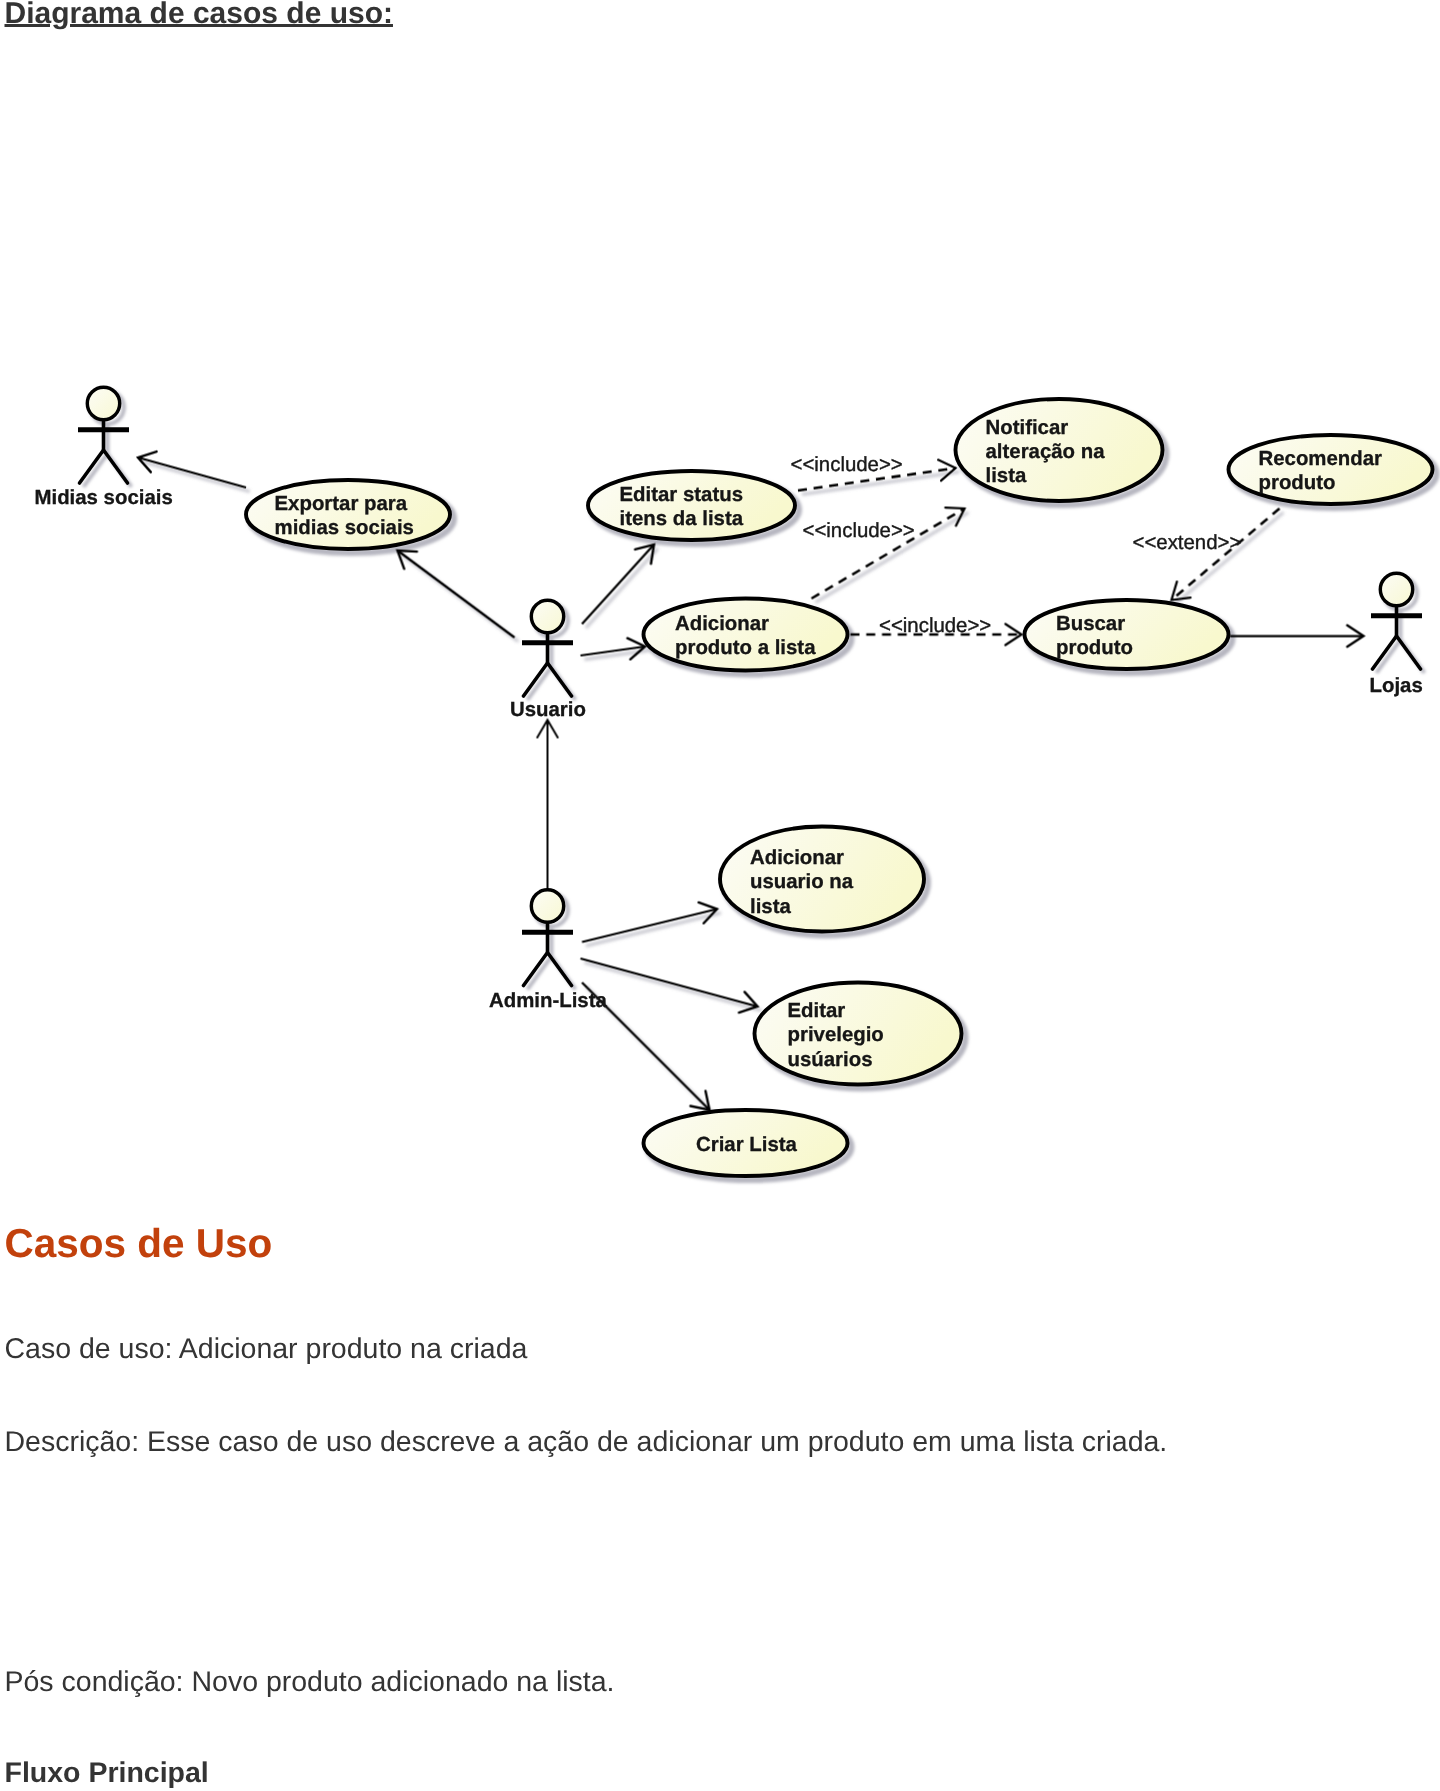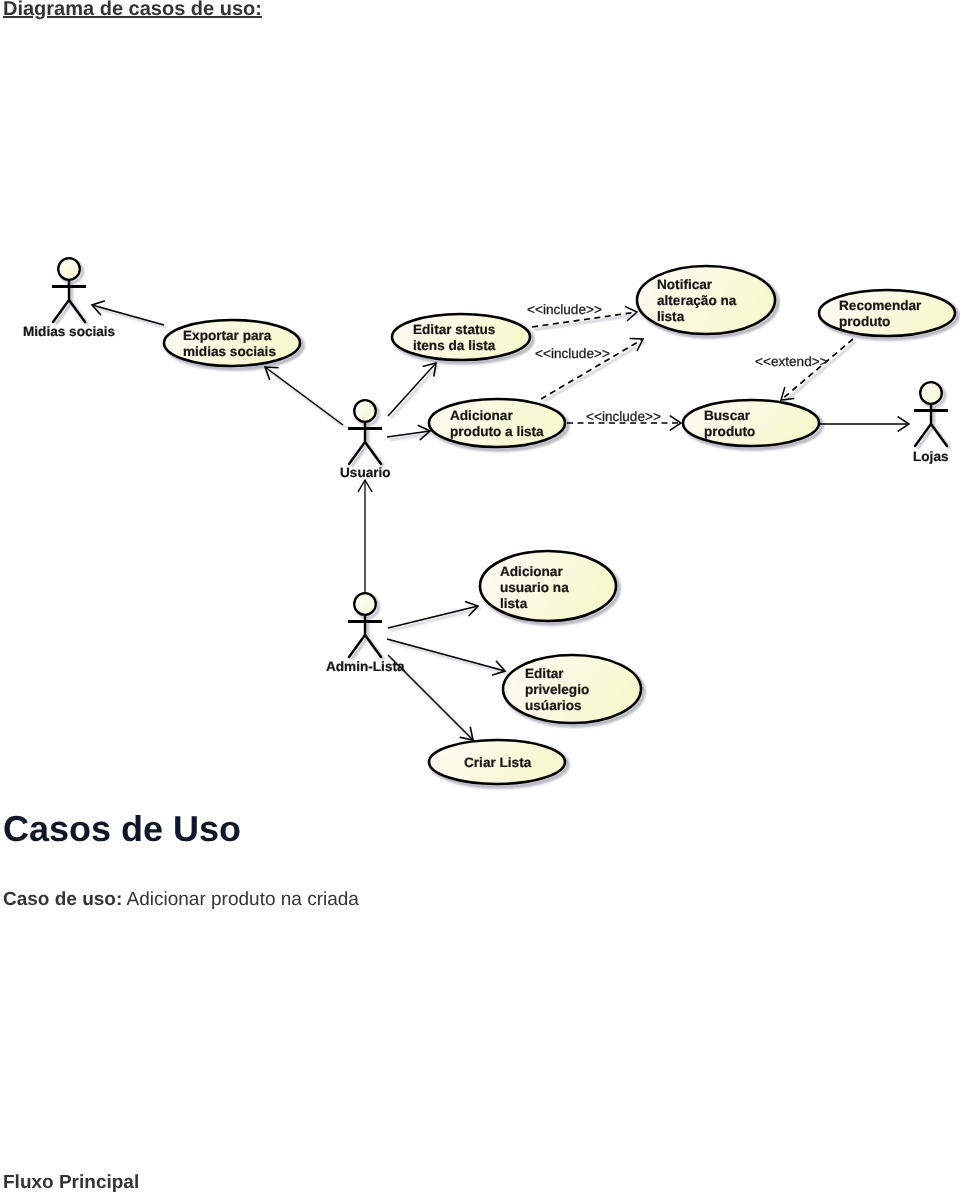--- a/index.html
+++ b/index.html
@@ -1,23 +1,23 @@
 <!DOCTYPE html>
 <html><head>
 <meta charset="utf-8">
 <title>Diagrama de casos de uso</title>
 <style>
   html,body{margin:0;padding:0;background:#ffffff;-webkit-font-smoothing:antialiased;text-rendering:geometricPrecision;}
   body{width:960px;height:1194px;overflow:hidden;font-family:"Liberation Sans",sans-serif;color:#3b3b3b;}
   .page{position:relative;width:764px;height:1194px;}
   .doc-title{position:absolute;left:3px;top:-1px;font-size:20px;font-weight:bold;color:#343434;letter-spacing:0px;line-height:20px;}
   .doc-title u{text-decoration:underline;text-decoration-thickness:1.6px;text-underline-offset:0.5px;}
-  .sec-title{position:absolute;font-size:36px;font-weight:bold;color:#0f172a;line-height:28px;}
+  .sec-title{position:absolute;font-size:27px;font-weight:bold;color:#c2410c;line-height:28px;}
   .para{position:absolute;font-size:19px;color:#343434;line-height:28px;white-space:nowrap;}
-  .para b{font-weight:bold;}
+  .para b{font-weight:normal;}
 </style>
 </head>
 <body>
 
 <div class="page">
   <div class="doc-title"><u>Diagrama de casos de uso:</u></div>
   <div id="diagram-host">
     <svg id="uml" width="960" height="810" viewBox="0 0 960 810" style="position:absolute;left:0;top:0px;">
       <defs>
         <filter id="blur1" x="-40%" y="-40%" width="180%" height="180%">
@@ -188,14 +188,16 @@
           <text x="326" y="671" font-family="&quot;Liberation Sans&quot;,sans-serif" font-size="13.6px" font-weight="bold" fill="#141414" stroke="#141414" stroke-width="0.2">Admin-Lista</text>
           <text x="527" y="314" font-family="&quot;Liberation Sans&quot;,sans-serif" font-size="13.6px" fill="#1a1a1a" stroke="#1a1a1a" stroke-width="0.25">&lt;&lt;include&gt;&gt;</text>
           <text x="535" y="358" font-family="&quot;Liberation Sans&quot;,sans-serif" font-size="13.6px" fill="#1a1a1a" stroke="#1a1a1a" stroke-width="0.25">&lt;&lt;include&gt;&gt;</text>
           <text x="586" y="421" font-family="&quot;Liberation Sans&quot;,sans-serif" font-size="13.6px" fill="#1a1a1a" stroke="#1a1a1a" stroke-width="0.25">&lt;&lt;include&gt;&gt;</text>
           <text x="755" y="366" font-family="&quot;Liberation Sans&quot;,sans-serif" font-size="13.6px" fill="#1a1a1a" stroke="#1a1a1a" stroke-width="0.25">&lt;&lt;extend&gt;&gt;</text>
         </g>
     </svg>
   </div>
   <div class="sec-title" style="left:3px;top:815px;">Casos de Uso</div>
   <div class="para" id="p0" style="left:3px;top:886px;"><b>Caso de uso:</b><span> Adicionar produto na criada</span></div>
+  <div class="para" id="p1" style="left:3px;top:948px;"><b>Descrição:</b><span> Esse caso de uso descreve a ação de adicionar um produto em uma lista criada.</span></div>
+  <div class="para" id="p3" style="left:3px;top:1108px;"><b>Pós condição:</b><span> Novo produto adicionado na lista.</span></div>
   <div class="para" style="left:3px;top:1169px;font-weight:bold;">Fluxo Principal</div>
 </div>
 
 </body></html>

